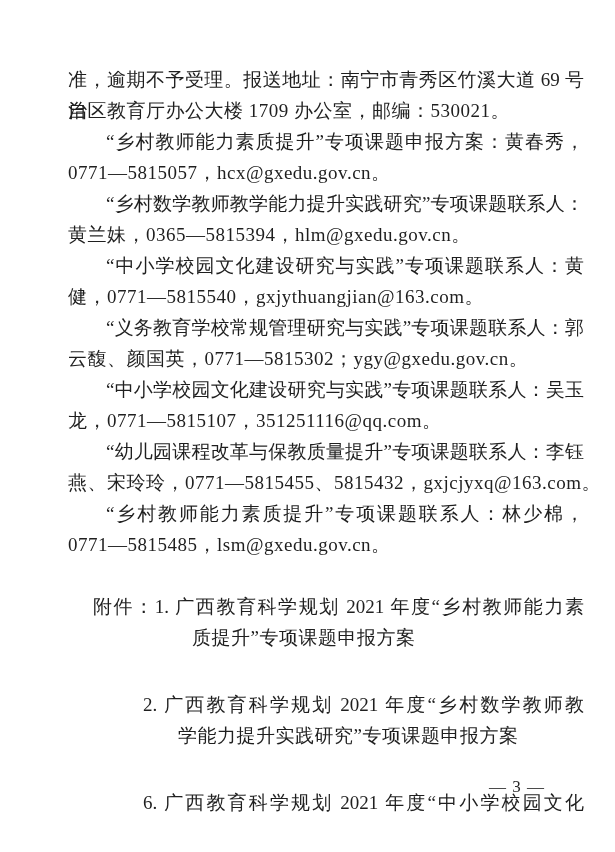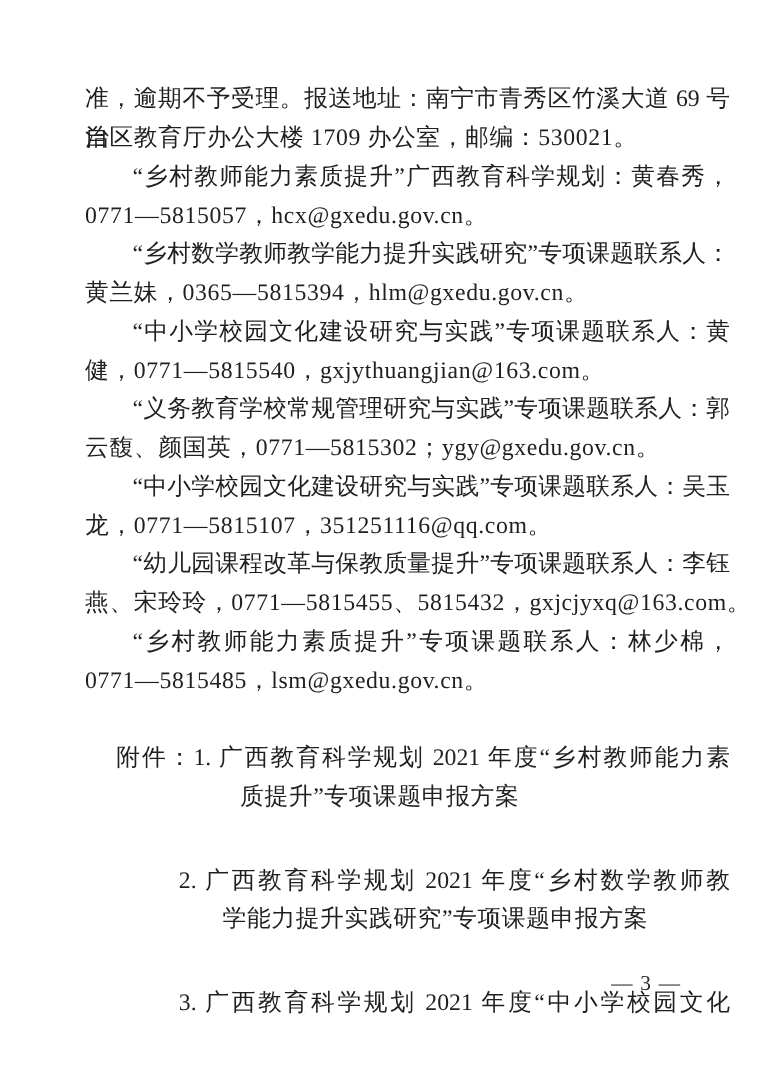--- a/index.html
+++ b/index.html
@@ -54,39 +54,39 @@
   }
 </style>
 </head>
 <body>
 
 <div class="page">
   <div class="text-block">
 
     <div class="line spread">准，逾期不予受理。报送地址：南宁市青秀区竹溪大道 69 号自</div>
     <div class="line">治区教育厅办公大楼 1709 办公室，邮编：530021。</div>
-    <div class="line ind spread">“乡村教师能力素质提升”广西教育科学规划：黄春秀，</div>
+    <div class="line ind spread">“乡村教师能力素质提升”专项课题申报方案：黄春秀，</div>
     <div class="line">0771—5815057，hcx@gxedu.gov.cn。</div>
     <div class="line ind spread">“乡村数学教师教学能力提升实践研究”专项课题联系人：</div>
     <div class="line">黄兰妹，0365—5815394，hlm@gxedu.gov.cn。</div>
     <div class="line ind spread">“中小学校园文化建设研究与实践”专项课题联系人：黄</div>
     <div class="line">健，0771—5815540，gxjythuangjian@163.com。</div>
     <div class="line ind spread">“义务教育学校常规管理研究与实践”专项课题联系人：郭</div>
     <div class="line">云馥、颜国英，0771—5815302；ygy@gxedu.gov.cn。</div>
     <div class="line ind spread">“中小学校园文化建设研究与实践”专项课题联系人：吴玉</div>
     <div class="line">龙，0771—5815107，351251116@qq.com。</div>
     <div class="line ind spread">“幼儿园课程改革与保教质量提升”专项课题联系人：李钰</div>
     <div class="line">燕、宋玲玲，0771—5815455、5815432，gxjcjyxq@163.com。</div>
     <div class="line ind spread">“乡村教师能力素质提升”专项课题联系人：林少棉，</div>
     <div class="line">0771—5815485，lsm@gxedu.gov.cn。</div>
 
     <div class="spacer"></div>
 
     <div class="line spread pl-label">附件：1. 广西教育科学规划 2021 年度“乡村教师能力素</div>
     <div class="line pl-cont1">质提升”专项课题申报方案</div>
     <div class="line spread pl-num">2. 广西教育科学规划 2021 年度“乡村数学教师教</div>
     <div class="line pl-cont2">学能力提升实践研究”专项课题申报方案</div>
-    <div class="line spread pl-num">3. 广西教育科学规划 2021 年度“中小学校园文化</div>
+    <div class="line spread pl-num">6. 广西教育科学规划 2021 年度“中小学校园文化</div>
 
   </div>
 
   <div class="page-number">— 3 —</div>
 </div>
 
 </body></html>

